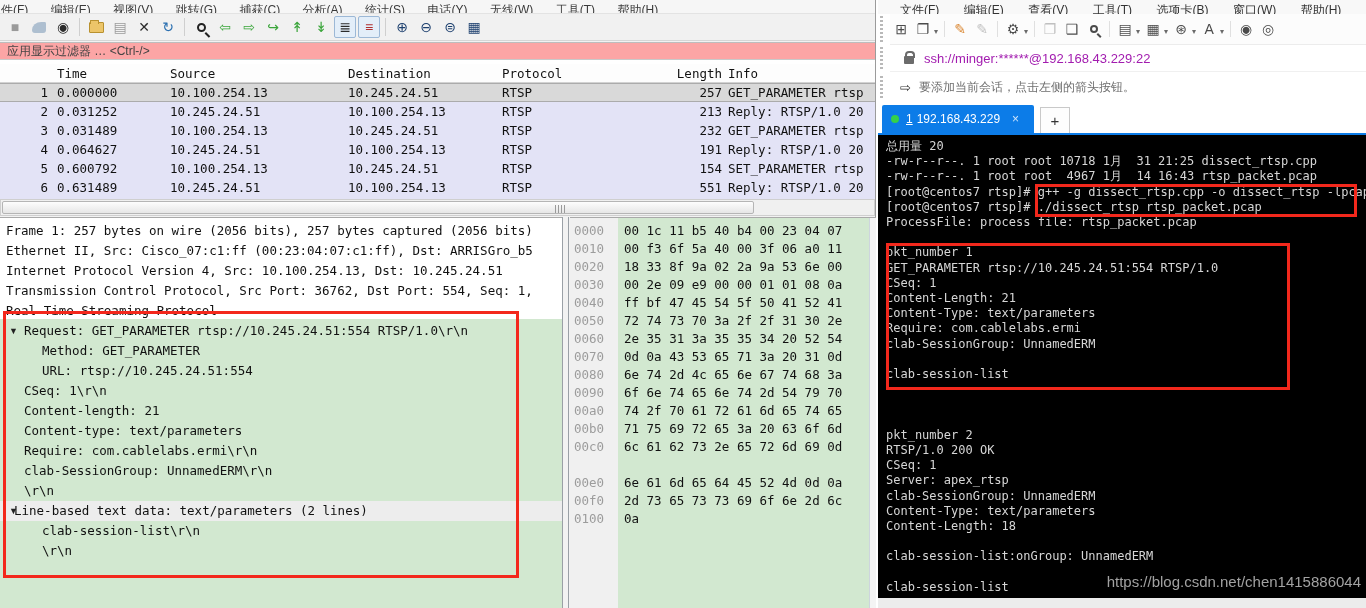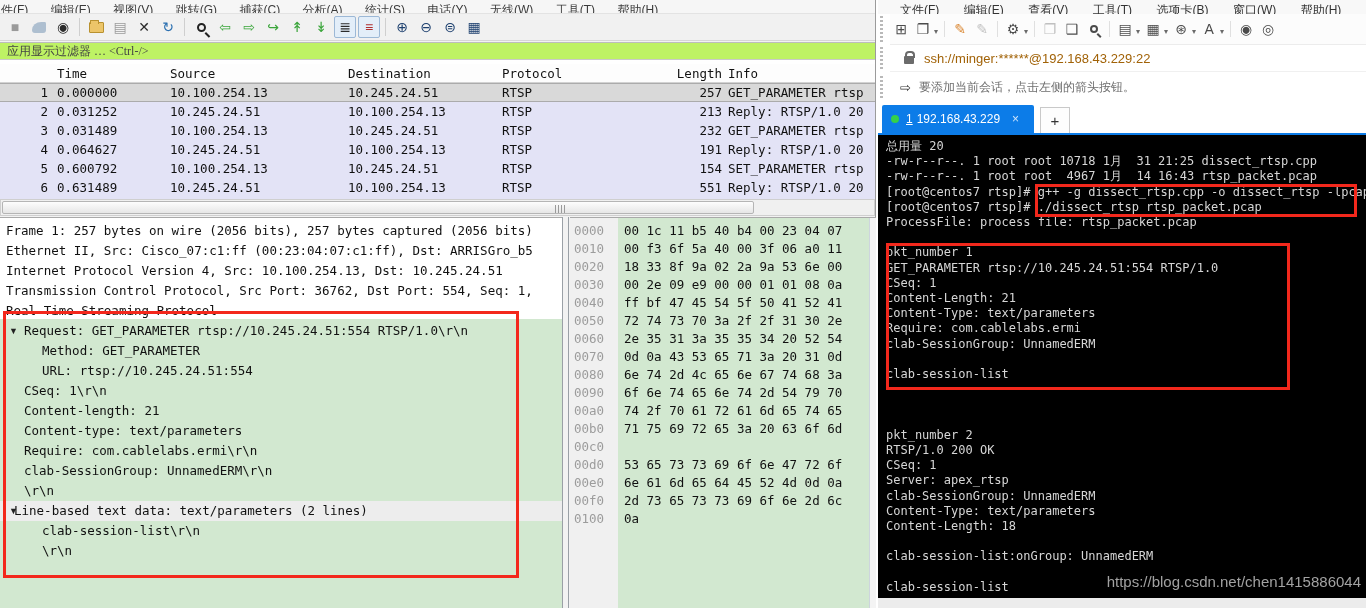--- a/index.html
+++ b/index.html
@@ -16,21 +16,21 @@
   .tbtn { width:22px; height:22px; display:flex; align-items:center; justify-content:center; font-size:14px; color:#333; margin:0 1px; }
   .tbtn.pressed { border:1px solid #9cb8d6; background:#e3eef9; border-radius:2px; }
   .tsep { width:1px; height:18px; background:#cfcfcf; margin:0 4px; }
   .g-gray { color:#9a9a9a; } .g-blue { color:#2a6fb0; } .g-green { color:#3aa53a; }
   .g-dark { color:#2b2b2b; } .g-navy { color:#1c3f6e; } .g-red { color:#b03030; }
   .fin { display:inline-block; width:14px; height:11px; background:#aebfd0; border-radius:90% 10% 4px 4px / 100% 20% 4px 4px; }
   .folder { display:inline-block; width:15px; height:11px; background:#ecc569; border:1px solid #b8912f; border-radius:1px; position:relative; }
   .folder::before { content:""; position:absolute; left:0; top:-3px; width:7px; height:3px; background:#ecc569; border:1px solid #b8912f; border-bottom:none; border-radius:1px 1px 0 0; }
   .mag { position:relative; display:inline-block; width:9px; height:9px; border:2px solid #222; border-radius:50%; }
   .mag::after { content:""; position:absolute; left:7px; top:7px; width:6px; height:2px; background:#222; transform:rotate(45deg); transform-origin:0 0; }
-  .ws-filterbar { position:absolute; left:0; top:42px; width:100%; height:17px; background:#bef264; border-top:1px solid #bdbdbd; font-size:12px; line-height:16px; color:#444; padding-left:7px; overflow:hidden;font-family:Liberation Serif, serif; }
+  .ws-filterbar { position:absolute; left:0; top:42px; width:100%; height:17px; background:#fca5a5; border-top:1px solid #bdbdbd; font-size:12px; line-height:16px; color:#444; padding-left:7px; overflow:hidden; }
   
   .plist { position:absolute; left:0; top:59px; width:100%; height:140px; background:#fff; border-top:1px solid #c9c9c9; overflow:hidden; font-size:12.5px; }
   .phead { position:absolute; left:0; top:4px; width:100%; height:19px; border-bottom:1px solid #d2d2d2; background:#fdfdfd; }
   .phead span, .prow span { position:absolute; white-space:nowrap; font-family:"DejaVu Sans Mono",monospace; color:#111; line-height:19px; }
   .col-time { left:57px;text-align:right; } .col-src { left:170px; } .col-dst { left:336px;padding-left:12px; } .col-proto { left:502px; }
   .col-len { left:620px; width:102px; text-align:right; } .col-info { left:728px; }
   .col-no { left:0; width:48px; text-align:right; }
   .prow { position:absolute; left:0; width:100%; height:19px; }
   .prow.sel { background:#d9d9d9; box-shadow:inset 0 1px 0 #ababab, inset 0 -1px 0 #ababab; }
   .prow.rtsp { background:#e3e3f6; }
@@ -66,21 +66,21 @@
   .xbtn { height:22px; min-width:20px; display:flex; align-items:center; justify-content:center; font-size:14px; color:#4b4b4b; margin:0 1px; }
   .xcaret { font-size:8px; color:#6a6a6a; margin:4px 2px 0 0; }
   .xsep { width:1px; height:16px; background:#e0e0e0; margin:0 4px; }
   .dis { color:#c0c0c0; }
   .orange { color:#d9832c; }
   .xmag { position:relative; display:inline-block; width:8px; height:8px; border:2px solid #4b4b4b; border-radius:50%; }
   .xmag::after { content:""; position:absolute; left:6px; top:6px; width:5px; height:2px; background:#4b4b4b; transform:rotate(45deg); transform-origin:0 0; }
   .xs-address { position:absolute; left:12px; top:45px; width:476px; height:27px; display:flex; align-items:center; border-bottom:1px solid #f0f0f0; }
   .lock { position:relative; width:10px; height:8px; background:#6b6b6b; border-radius:1px; margin:4px 10px 0 14px; }
   .lock::before { content:""; position:absolute; left:1px; top:-5px; width:6px; height:5px; border:2px solid #6b6b6b; border-bottom:none; border-radius:4px 4px 0 0; }
-  .addr-text { font-size:13px; color:#a16207; }
+  .addr-text { font-size:13px; color:#a21caf; }
   .xs-info { position:absolute; left:12px; top:72px; width:476px; height:30px; display:flex; align-items:center; }
   .info-icon { font-size:13px; color:#333; margin:0 8px 0 10px; }
   .info-text { font-size:12px; color:#6e6e6e; }
   .xs-tabbar { position:absolute; left:0; top:102px; width:100%; height:33px; background:#fff; }
   .xtab { position:absolute; left:4px; top:3px; width:152px; height:28px; background:#0c7ce8; border-radius:2px 2px 0 0; display:flex; align-items:center; }
   .xtab .dot { width:8px; height:8px; border-radius:50%; background:#35d04a; margin:0 7px 0 9px; }
   .xtab .tnum { color:#fff; font-size:12px; text-decoration:underline; }
   .xtab .tlabel { color:#fff; font-size:12px; margin-left:4px; }
   .xtab .tclose { color:#cfe4fb; font-size:12px; margin-left:12px; }
   .xplus { position:absolute; left:162px; top:5px; width:30px; height:26px; background:#fdfdfd; border:1px solid #c9c9c9; border-bottom:none; display:flex; align-items:center; justify-content:center; font-size:15px; color:#333; }
@@ -290,24 +290,21 @@
         <div class="hrow" style="top:184px;">
             <span class="hoff">00a0</span>
             <span class="hbytes">74 2f 70 61 72 61 6d 65  74 65</span>
           </div>
         <div class="hrow" style="top:202px;">
             <span class="hoff">00b0</span>
             <span class="hbytes">71 75 69 72 65 3a 20 63  6f 6d</span>
           </div>
         <div class="hrow" style="top:220px;">
             <span class="hoff">00c0</span>
-          </div>
-        <div class="hrow" style="top:238px;">
-            <span class="hoff">00d0</span>
-            <span class="hbytes">53 65 73 73 69 6f 6e 47  72 6f</span>
+            <span class="hbytes">6c 61 62 73 2e 65 72 6d  69 0d</span>
           </div>
         <div class="hrow" style="top:256px;">
             <span class="hoff">00e0</span>
             <span class="hbytes">6e 61 6d 65 64 45 52 4d  0d 0a</span>
           </div>
         <div class="hrow" style="top:274px;">
             <span class="hoff">00f0</span>
             <span class="hbytes">2d 73 65 73 73 69 6f 6e  2d 6c</span>
           </div>
         <div class="hrow" style="top:292px;">

